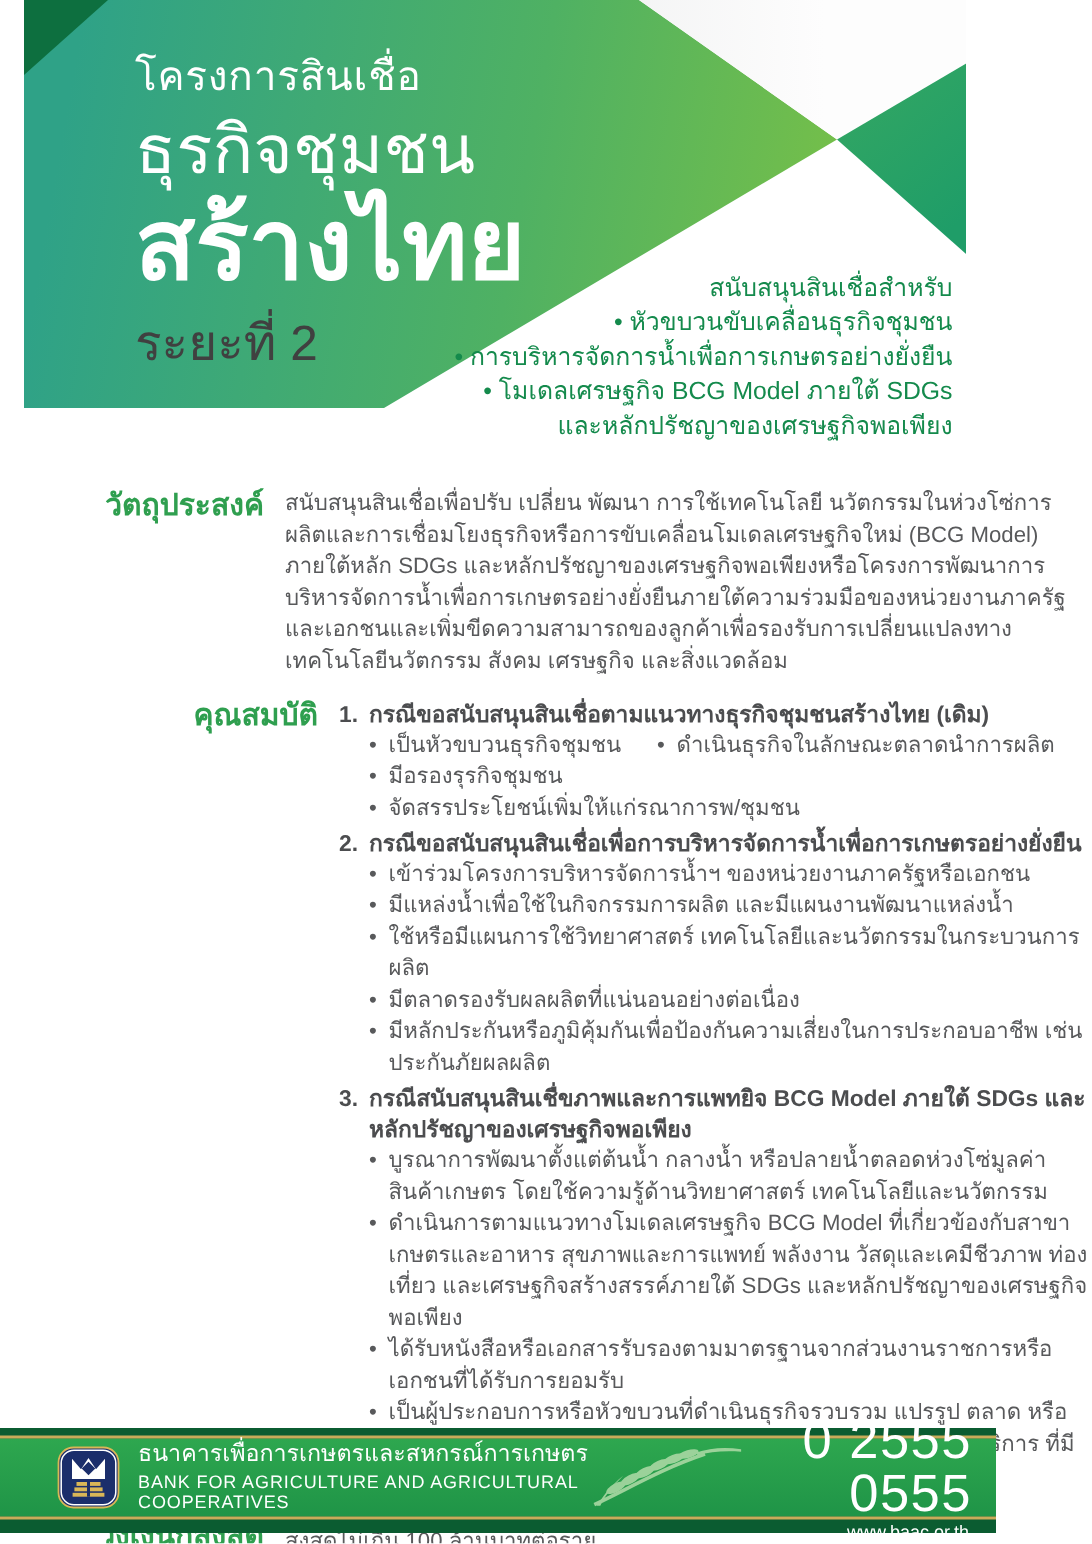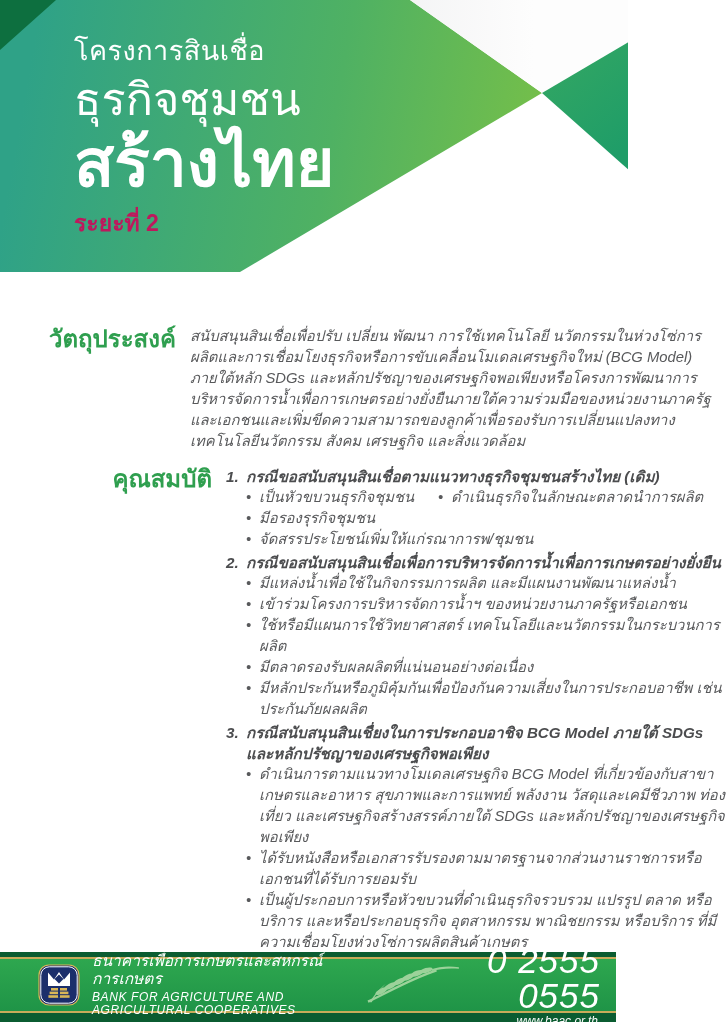--- a/index.html
+++ b/index.html
@@ -1,21 +1,21 @@
 <!DOCTYPE html>
 <html><head>
 <meta charset="utf-8">
 <style>
   html,body{margin:0;padding:0;background:#ffffff;}
   .page{
     position:relative;width:728px;height:1029px;background:#ffffff;overflow:hidden;
     font-family:"Liberation Sans","DejaVu Sans",sans-serif;color:#58595b;
   }
   
-  .header{position:absolute;top:0;left:0;width:628px;height:312px;}
+  .header{position:absolute;top:0;left:16px;width:628px;height:312px;}
   .band-main{
     position:absolute;inset:0;
     background:linear-gradient(100deg,#2fa287 6%,#4fb163 52%,#80c342 92%);
     -webkit-clip-path:polygon(0 0,410px 0,542px 93px,240px 272px,0 272px);
     clip-path:polygon(0 0,410px 0,542px 93px,240px 272px,0 272px);
   }
   .wedge-white{
     position:absolute;inset:0;
     background:linear-gradient(to right,#dcdddf 10%,#fdfdfd 85%);
     -webkit-clip-path:polygon(410px 0,700px 0,542px 93px);
@@ -29,45 +29,45 @@
   }
   .tri-corner{
     position:absolute;inset:0;background:#0d6f3f;
     -webkit-clip-path:polygon(0 0,56px 0,0 50px);
     clip-path:polygon(0 0,56px 0,0 50px);
   }
   .title-block{position:absolute;left:74px;top:38px;color:#ffffff;line-height:1;}
   .title-line1{font-size:27px;font-weight:500;letter-spacing:.5px;}
   .title-line2{font-size:45px;font-weight:normal;margin-top:12px;}
   .title-line3{font-size:66px;font-weight:bold;margin-top:8px;}
-  .title-phase{font-size:23px;font-weight:bold;color:#be185d;margin-top:16px;}
+  .title-phase{font-size:33px;font-weight:normal;color:#404040;margin-top:16px;}
   .support-block{
     position:absolute;top:181px;right:9px;width:430px;text-align:right;
     color:#148a4c;font-size:16.5px;font-weight:500;line-height:23px;
   }
   .support-bullet::before{content:"• ";}
   
   .content{position:absolute;top:322px;left:0;width:728px;}
   .section{display:flex;align-items:flex-start;}
   .sec-label{
     width:176px;flex:0 0 176px;text-align:right;color:#2f9f4f;
-    font-size:24px;font-weight:bold;line-height:1.1;letter-spacing:0;
-  }
-  .sec-body{margin-left:14px;width:522px;font-size:14.8px;line-height:21px;word-break:break-word;font-style:italic;}
+    font-size:20px;font-weight:bold;line-height:1.1;letter-spacing:0;
+  }
+  .sec-body{margin-left:14px;width:522px;font-size:14.8px;line-height:21px;word-break:break-word;}
   .q-item{margin-bottom:2px;}
   .q-head{display:flex;font-weight:bold;color:#4c4d4f;font-size:15.2px;line-height:21px;}
   .q-no{width:20px;flex:0 0 20px;}
   .q-title{flex:1;}
   .q-bullets{padding-left:20px;}
   .bullet{position:relative;padding-left:13px;}
   .bullet::before{content:"•";position:absolute;left:0;top:0;}
   .grid2{display:grid;grid-template-columns:192px auto;padding-left:20px;}
   .grid2 .span2{grid-column:1 / span 2;}
   
-  .footer{position:absolute;left:0;top:952px;width:616px;height:70px;background:#0b5c31;font-style:italic;}
+  .footer{position:absolute;left:0;top:952px;width:664px;height:70px;background:#0b5c31;}
   .footer-inner{
     margin:5px 0;height:56px;box-sizing:border-box;
     border-top:2px solid #c8ab5a;border-bottom:2px solid #c8ab5a;
     background:linear-gradient(#2ea74f,#1f9447);
     display:flex;align-items:center;justify-content:space-between;
   }
   .footer-left{display:flex;align-items:center;margin-left:38px;}
   .logo-box{width:42px;height:42px;margin-right:12px;flex:0 0 42px;}
   .bank-names{color:#ffffff;line-height:1.15;}
   .bank-th{font-size:15.5px;font-weight:500;}
@@ -93,20 +93,27 @@
     <div class="tri-right"></div>
     <div class="tri-corner"></div>
 
     <div class="title-block">
       <div class="title-line1">โครงการสินเชื่อ</div>
       <div class="title-line2">ธุรกิจชุมชน</div>
       <div class="title-line3">สร้างไทย</div>
       <div class="title-phase">ระยะที่ 2</div>
     </div>
 
+    <div class="support-block">
+      <div>สนับสนุนสินเชื่อสำหรับ</div>
+      <div class="support-bullet">หัวขบวนขับเคลื่อนธุรกิจชุมชน</div>
+      <div class="support-bullet">การบริหารจัดการน้ำเพื่อการเกษตรอย่างยั่งยืน</div>
+      <div class="support-bullet">โมเดลเศรษฐกิจ BCG Model ภายใต้ SDGs</div>
+      <div>และหลักปรัชญาของเศรษฐกิจพอเพียง</div>
+    </div>
   </div>
 
   <div class="content">
 
     <div class="section mt-obj">
       <div class="sec-label">วัตถุประสงค์</div>
       <div class="sec-body">สนับสนุนสินเชื่อเพื่อปรับ เปลี่ยน พัฒนา การใช้เทคโนโลยี นวัตกรรมในห่วงโซ่การผลิตและการเชื่อมโยงธุรกิจหรือการขับเคลื่อนโมเดลเศรษฐกิจใหม่ (BCG Model) ภายใต้หลัก SDGs และหลักปรัชญาของเศรษฐกิจพอเพียงหรือโครงการพัฒนาการบริหารจัดการน้ำเพื่อการเกษตรอย่างยั่งยืนภายใต้ความร่วมมือของหน่วยงานภาครัฐและเอกชนและเพิ่มขีดความสามารถของลูกค้าเพื่อรองรับการเปลี่ยนแปลงทางเทคโนโลยีนวัตกรรม สังคม เศรษฐกิจ และสิ่งแวดล้อม</div>
     </div>
 
     <div class="section mt-qual">
@@ -125,34 +132,35 @@
             <div class="bullet span2">จัดสรรประโยชน์เพิ่มให้แก่รณาการพ/ชุมชน</div>
           </div>
         </div>
 
         <div class="q-item">
           <div class="q-head">
             <span class="q-no">2.</span>
             <span class="q-title">กรณีขอสนับสนุนสินเชื่อเพื่อการบริหารจัดการน้ำเพื่อการเกษตรอย่างยั่งยืน</span>
           </div>
           <div class="q-bullets">
+            <div class="bullet">เข้าร่วมโครงการบริหารจัดการน้ำฯ ของหน่วยงานภาครัฐหรือเอกชน</div>
             <div class="bullet">มีแหล่งน้ำเพื่อใช้ในกิจกรรมการผลิต และมีแผนงานพัฒนาแหล่งน้ำ</div>
-            <div class="bullet">เข้าร่วมโครงการบริหารจัดการน้ำฯ ของหน่วยงานภาครัฐหรือเอกชน</div>
             <div class="bullet">ใช้หรือมีแผนการใช้วิทยาศาสตร์ เทคโนโลยีและนวัตกรรมในกระบวนการผลิต</div>
             <div class="bullet">มีตลาดรองรับผลผลิตที่แน่นอนอย่างต่อเนื่อง</div>
             <div class="bullet">มีหลักประกันหรือภูมิคุ้มกันเพื่อป้องกันความเสี่ยงในการประกอบอาชีพ เช่น ประกันภัยผลผลิต</div>
           </div>
         </div>
 
         <div class="q-item">
           <div class="q-head">
             <span class="q-no">3.</span>
-            <span class="q-title">กรณีสนับสนุนสินเชื่ยงในการประกอบอาชิจ BCG Model ภายใต้ SDGs และหลักปรัชญาของเศรษฐกิจพอเพียง</span>
+            <span class="q-title">กรณีสนับสนุนสินเชื่ขภาพและการแพทยิจ BCG Model ภายใต้ SDGs และหลักปรัชญาของเศรษฐกิจพอเพียง</span>
           </div>
           <div class="q-bullets">
+            <div class="bullet">บูรณาการพัฒนาตั้งแต่ต้นน้ำ กลางน้ำ หรือปลายน้ำตลอดห่วงโซ่มูลค่าสินค้าเกษตร โดยใช้ความรู้ด้านวิทยาศาสตร์ เทคโนโลยีและนวัตกรรม</div>
             <div class="bullet">ดำเนินการตามแนวทางโมเดลเศรษฐกิจ BCG Model ที่เกี่ยวข้องกับสาขาเกษตรและอาหาร สุขภาพและการแพทย์ พลังงาน วัสดุและเคมีชีวภาพ ท่องเที่ยว และเศรษฐกิจสร้างสรรค์ภายใต้ SDGs และหลักปรัชญาของเศรษฐกิจพอเพียง</div>
             <div class="bullet">ได้รับหนังสือหรือเอกสารรับรองตามมาตรฐานจากส่วนงานราชการหรือเอกชนที่ได้รับการยอมรับ</div>
             <div class="bullet">เป็นผู้ประกอบการหรือหัวขบวนที่ดำเนินธุรกิจรวบรวม แปรรูป ตลาด หรือบริการ และหรือประกอบธุรกิจ อุตสาหกรรม พาณิชยกรรม หรือบริการ ที่มีความเชื่อมโยงห่วงโซ่การผลิตสินค้าเกษตร</div>
           </div>
         </div>
 
       </div>
     </div>
 
     <div class="section mt-loan">

